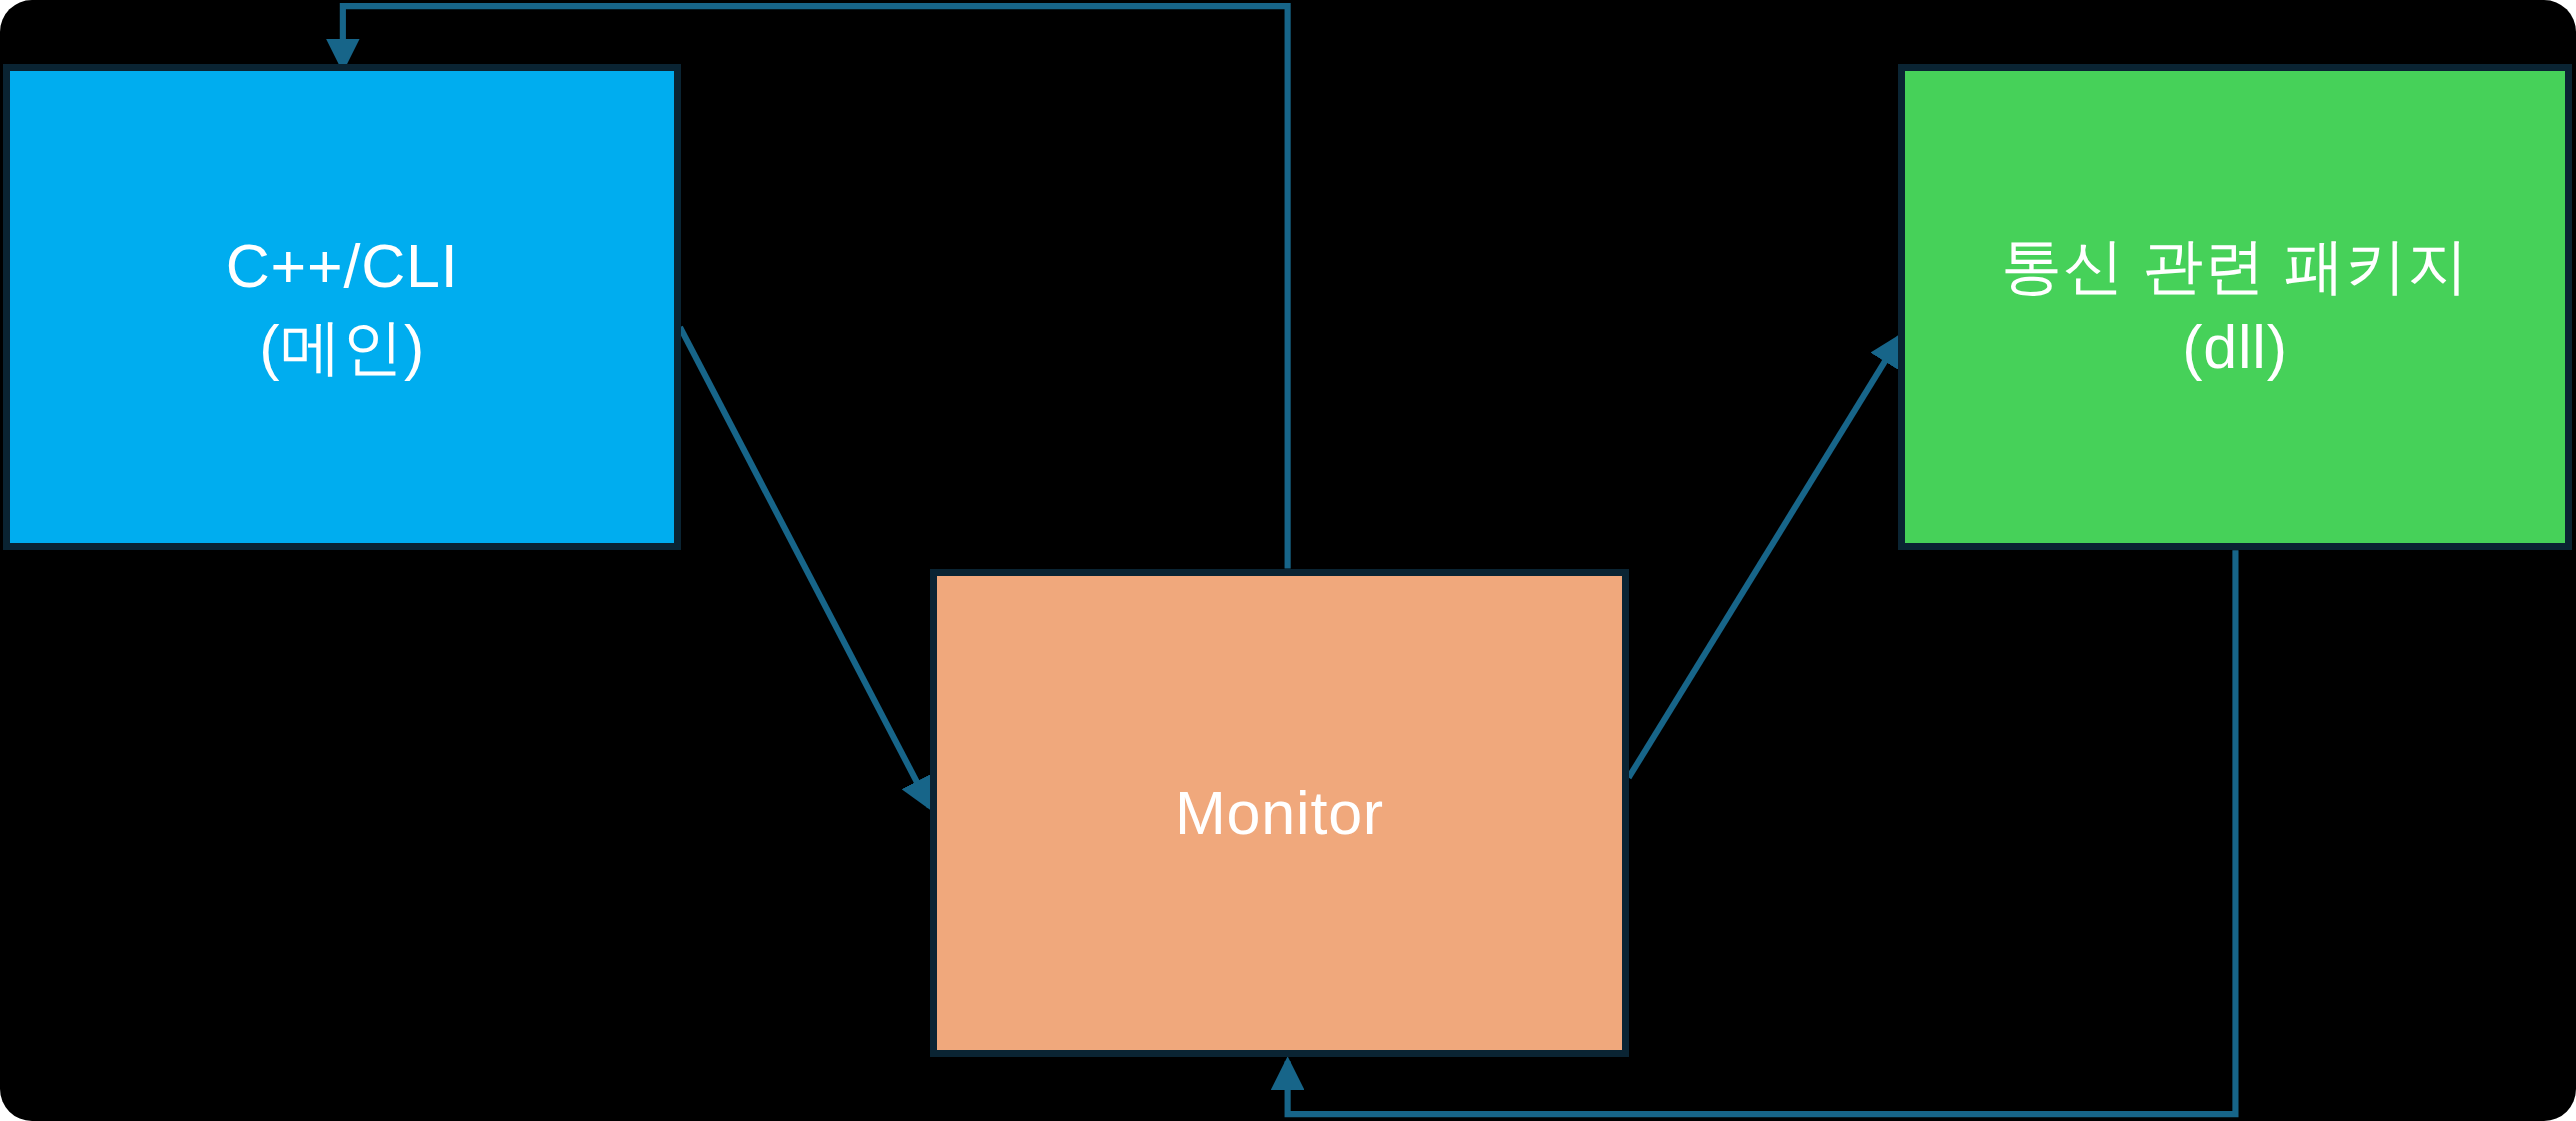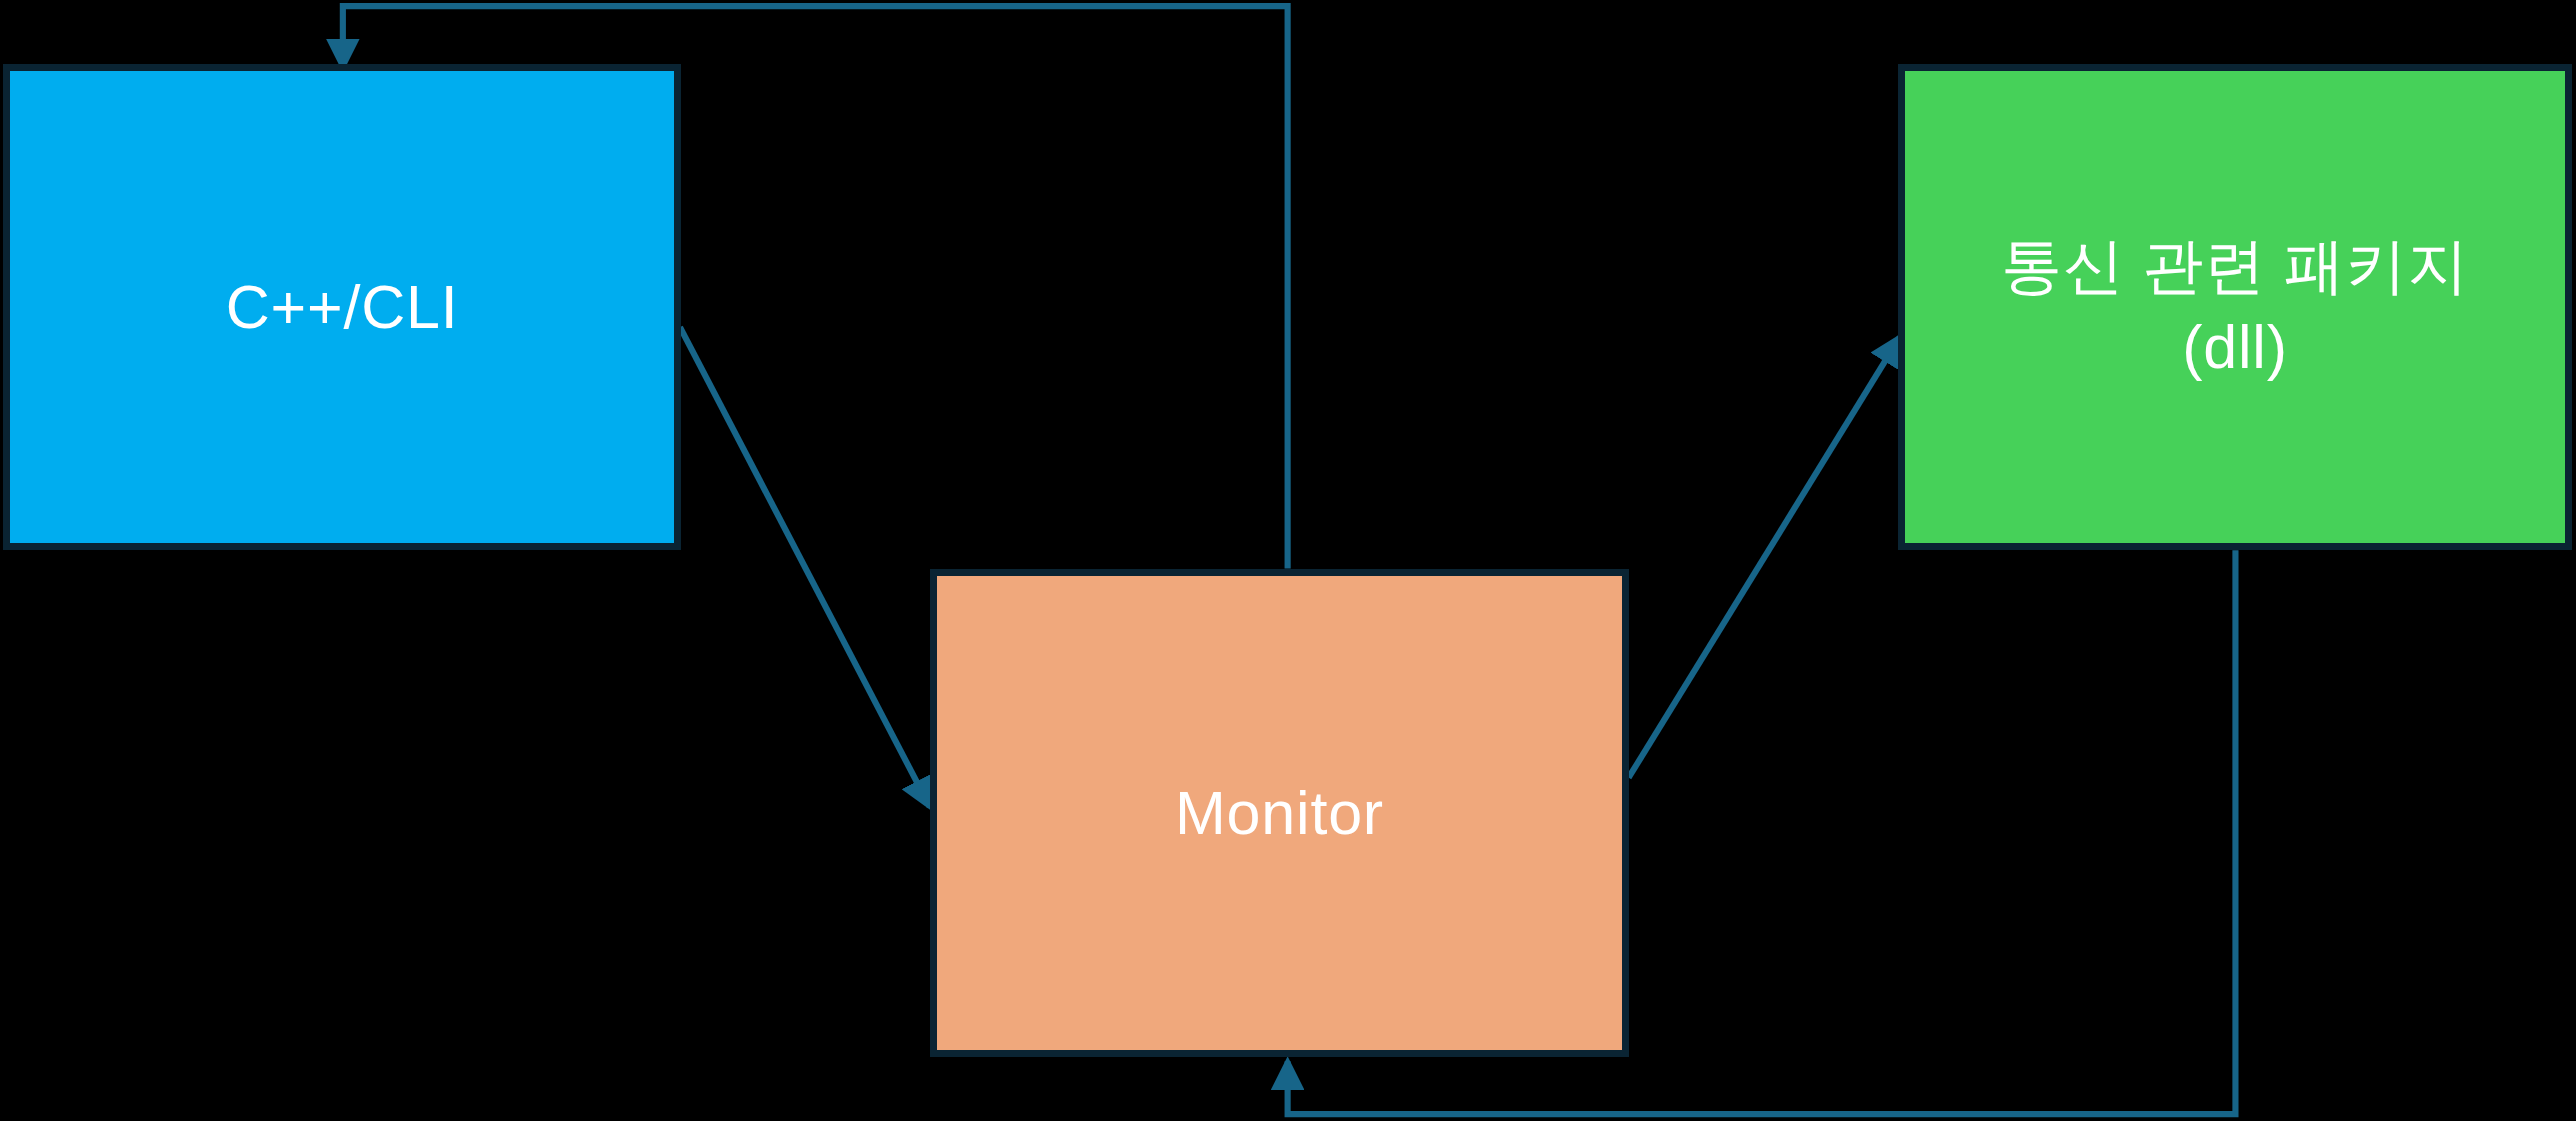--- a/index.html
+++ b/index.html
@@ -7,20 +7,21 @@
     padding: 0;
     width: 2576px;
     height: 1121px;
     overflow: hidden;
     font-family: "Liberation Sans", sans-serif;
   }
   #canvas {
     position: relative;
     width: 2576px;
     height: 1121px;
+    border-radius: 32px;
   }
   #connector-layer {
     position: absolute;
     left: 0;
     top: 0;
     width: 2576px;
     height: 1121px;
   }
   .node {
     position: absolute;
@@ -58,20 +59,21 @@
 
     <polyline points="887,427 1213,1053" fill="none" stroke-width="8" marker-end="url(#arrowhead)" stroke="#176589"></polyline>
 
     <polyline points="2125,1015 2479,440" fill="none" stroke-width="8" marker-end="url(#arrowhead)" stroke="#176589"></polyline>
 
     <polyline points="2917,718 2917,1454 1680,1454 1680,1385" fill="none" stroke-width="8" marker-end="url(#arrowhead)" stroke="#176589"></polyline>
   </svg>
 
   <div id="node-main" class="node" style="background-color: rgb(0, 173, 239); border-color: rgb(10, 36, 51);">
     <span class="node-label">C++/CLI</span>
+    <span class="node-label">(메인)</span>
   </div>
 
   <div id="node-monitor" class="node" style="background-color: rgb(240, 168, 124); border-color: rgb(10, 36, 51);">
     <span class="node-label">Monitor</span>
   </div>
 
   <div id="node-dll" class="node" style="background-color: rgb(70, 209, 89); border-color: rgb(10, 36, 51);">
     <span class="node-label">통신 관련 패키지</span>
     <span class="node-label">(dll)</span>
   </div>

